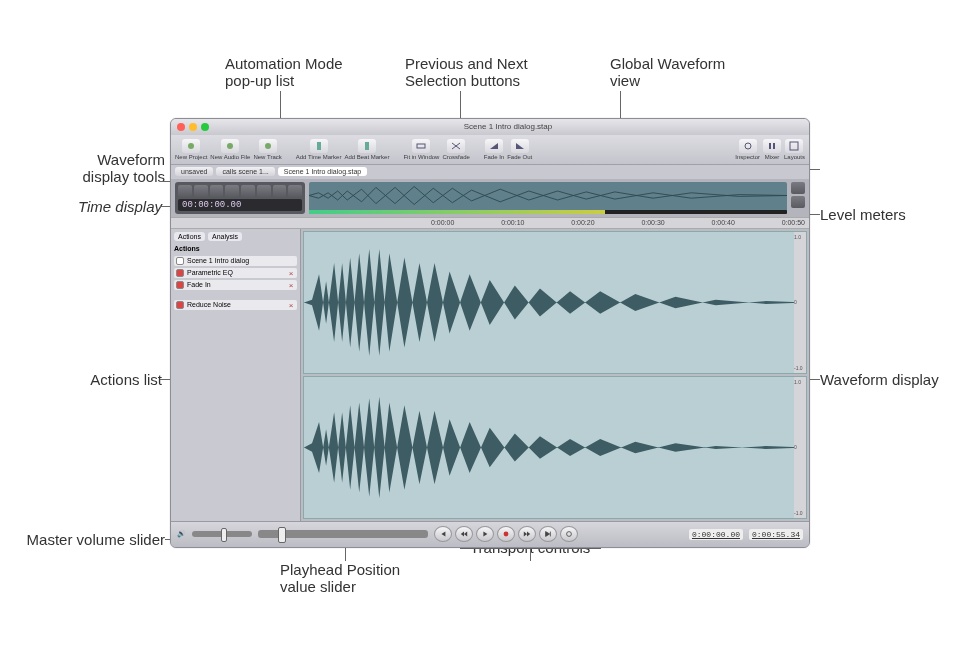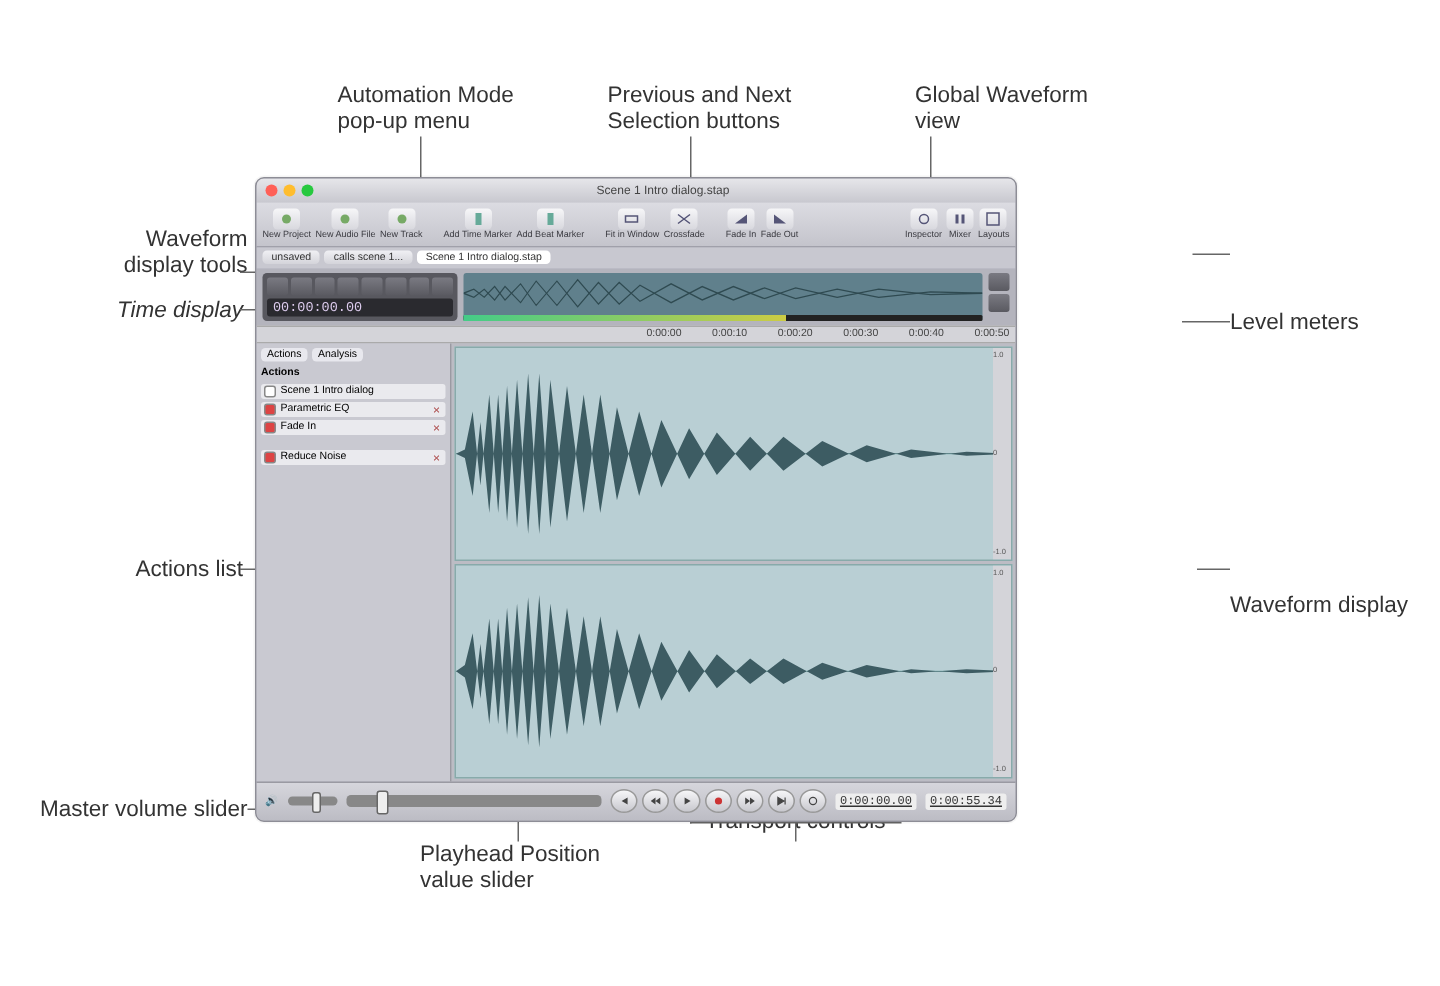--- a/index.html
+++ b/index.html
@@ -46,21 +46,21 @@
     background: #666;
   }
   .lead.h { height: 1px; }
   .lead.v { width: 1px; }
 
   
   .app {
     position: absolute;
     left: 170px;
     top: 85px;
-    width: 508px;
+    width: 640px;
     height: 430px;
     background: #bfbfc8;
     border: 1px solid #8d8d96;
     border-radius: 6px;
     display: flex;
     flex-direction: column;
     overflow: hidden;
     box-shadow: 0 0 0 1px rgba(0,0,0,.04);
   }
 
@@ -213,21 +213,21 @@
 </head>
 <body>
 
 <div class="intro">
   <br>
 </div>
 
 <div class="diagram">
 
   <div class="label" style="left:225px; top:22px;">Automation Mode
-pop-up menu</div>
+pop-up list</div>
   <div class="lead v" style="left:280px; top:58px; height:80px;"></div>
 
   <div class="label" style="left:405px; top:22px;">Previous and Next
 Selection buttons</div>
   <div class="lead v" style="left:460px; top:58px; height:80px;"></div>
 
   <div class="label" style="left:610px; top:22px;">Global Waveform
 view</div>
   <div class="lead v" style="left:620px; top:58px; height:80px;"></div>
 
@@ -245,21 +245,21 @@
   <div class="lead h" style="left:171px; top:465px; width:8px;"></div>
 
   <div class="label" style="left:10px; top:498px; text-align:right; width:155px;">Master volume slider</div>
   <div class="lead h" style="left:165px; top:506px; width:30px;"></div>
 
   <div class="lead h" style="left:795px; top:136px; width:25px;"></div>
 
   <div class="label" style="left:820px; top:173px;">Level meters</div>
   <div class="lead h" style="left:788px; top:181px; width:32px;"></div>
 
-  <div class="label" style="left:820px; top:338px;margin-top:24px;">Waveform display</div>
+  <div class="label" style="left:820px; top:338px;">Waveform display</div>
   <div class="lead h" style="left:798px; top:346px; width:22px;"></div>
 
   <div class="label" style="left:280px; top:528px;">Playhead Position
 value slider</div>
   <div class="lead v" style="left:345px; top:508px; height:20px;"></div>
 
   <div class="label" style="left:470px; top:506px;">Transport controls</div>
   <div class="lead v" style="left:530px; top:508px; height:20px;"></div>
   <div class="lead h" style="left:460px; top:515px; width:140px;"></div>
   <div class="lead v" style="left:460px; top:508px; height:8px;"></div>

